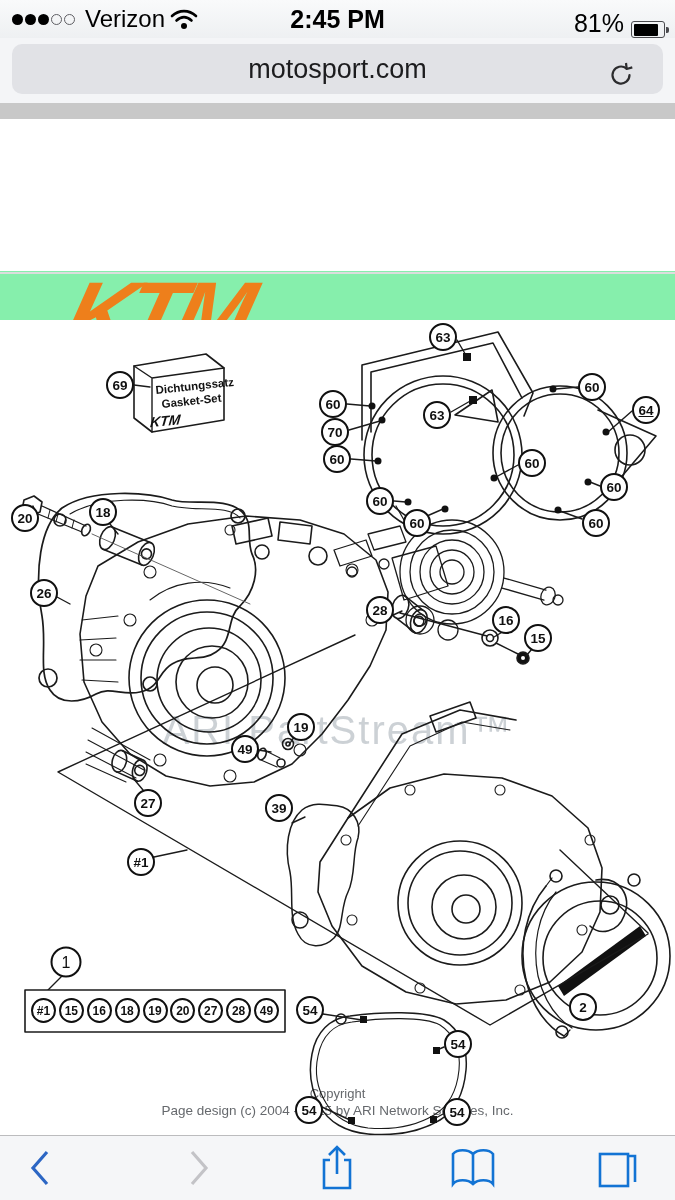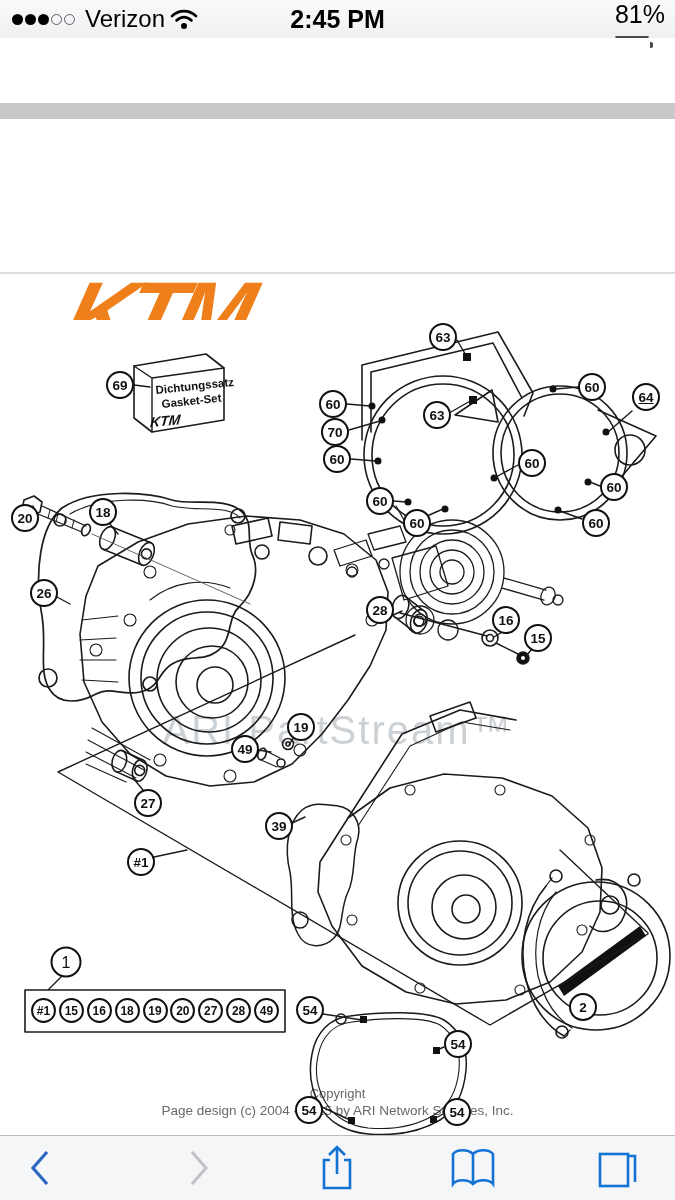--- a/index.html
+++ b/index.html
@@ -1,28 +1,28 @@
 <!DOCTYPE html>
 <html><head>
 <meta charset="utf-8">
 <style>
   html,body{margin:0;padding:0;background:#000;}
-  .phone{position:relative;width:675px;height:1200px;background:#ffffff;overflow:hidden;
+  .phone{position:relative;width:675px;height:1200px;background:#86efac;overflow:hidden;
          font-family:"Liberation Sans",sans-serif;-webkit-font-smoothing:antialiased;}
 
   
   .statusbar{position:absolute;left:0;top:0;width:675px;height:38px;
     background:linear-gradient(#f9fafb,#eef0f2);display:flex;align-items:center;color:#000;}
   .sb-left{position:absolute;left:12px;top:0;height:38px;display:flex;align-items:center;gap:4px;}
   .dot{width:11px;height:11px;border-radius:50%;margin-right:2px;}
   .dot.filled{background:#000;}
   .dot.hollow{border:1.5px solid #5f5f64;background:transparent;box-sizing:border-box;}
   .carrier{font-size:24px;margin-left:4px;}
   .sb-time{position:absolute;left:0;width:675px;text-align:center;font-size:25px;font-weight:700;}
-  .sb-right{position:absolute;right:10px;top:0;height:38px;display:flex;align-items:flex-start;gap:7px;font-size:25px;flex-direction:column;}
+  .sb-right{position:absolute;right:10px;top:0;height:38px;display:flex;align-items:flex-end;gap:7px;font-size:25px;}
   .battery{position:relative;width:34px;height:17px;border:1.5px solid #4a4a4e;border-radius:3px;box-sizing:border-box;}
   .battery .fill{position:absolute;left:1.5px;top:1.5px;bottom:1.5px;width:78%;background:#000;border-radius:1px;}
   .battery .nub{position:absolute;right:-5px;top:4.5px;width:3px;height:6px;background:#4a4a4e;border-radius:0 2px 2px 0;}
 
   
   .urlbar{position:absolute;left:0;top:38px;width:675px;height:65px;background:#f4f5f7;}
   .urlfield{position:absolute;left:12px;right:12px;top:6px;height:50px;background:#e1e2e6;border-radius:10px;
     display:flex;align-items:center;justify-content:center;font-size:27px;color:#1c1c1e;}
   .reload{position:absolute;right:28px;top:17px;width:28px;height:28px;}
   .grayband{position:absolute;left:0;top:103px;width:675px;height:16px;background:#c8c8c8;}
@@ -83,20 +83,29 @@
     <div class="sb-time">2:45 PM</div>
     <div class="sb-right">
       <span>81%</span>
       <span class="battery">
           <span class="fill"></span>
           <span class="nub"></span>
         </span>
     </div>
   </div>
 
+  <div class="urlbar">
+    <div class="urlfield">
+      <span>motosport.com</span>
+      <svg class="reload" viewBox="0 0 28 28">
+        <path d="M22.5 14 a8.5 8.5 0 1 1 -3.2 -6.6" fill="none" stroke="#2c2c2e" stroke-width="2.2" stroke-linecap="round"></path>
+        <path d="M19 2 L19.7 8 L25.3 6.4" fill="none" stroke="#2c2c2e" stroke-width="2.2" stroke-linejoin="round"></path>
+      </svg>
+    </div>
+  </div>
   <div class="grayband"></div>
 
   <div class="banner">
     <svg class="ktm-logo" viewBox="0 0 230 110">
       <g transform="skewX(-14) translate(28,0)">
         <text x="0" y="92" font-family="Liberation Sans, sans-serif" font-size="92" font-weight="bold" font-style="italic" fill="#EE7F1B" letter-spacing="-7">KTM</text>
       </g>
     </svg>
   </div>
   <div class="divider"></div>
@@ -316,39 +325,39 @@
 
         <rect x="25" y="670" width="260" height="42" fill="#fff"></rect>
       </g>
     </svg>
 
     <div class="callout-layer" id="callout-layer">
         <div class="callout" style="left: 120px; top: 65px;">69</div>
         <div class="callout" style="left: 443px; top: 17px;">63</div>
         <div class="callout" style="left: 437px; top: 95px;">63</div>
         <div class="callout" style="left: 592px; top: 67px;">60</div>
-        <div class="callout" style="left: 646px; top: 77px; text-decoration: underline;">64</div>
+        <div class="callout" style="left: 646px; top: 90px; text-decoration: underline;">64</div>
         <div class="callout" style="left: 333px; top: 84px;">60</div>
         <div class="callout" style="left: 335px; top: 112px;">70</div>
         <div class="callout" style="left: 337px; top: 139px;">60</div>
         <div class="callout" style="left: 532px; top: 143px;">60</div>
         <div class="callout" style="left: 614px; top: 167px;">60</div>
         <div class="callout" style="left: 380px; top: 181px;">60</div>
         <div class="callout" style="left: 417px; top: 203px;">60</div>
         <div class="callout" style="left: 596px; top: 203px;">60</div>
         <div class="callout" style="left: 25px; top: 198px;">20</div>
         <div class="callout" style="left: 103px; top: 192px;">18</div>
         <div class="callout" style="left: 44px; top: 273px;">26</div>
         <div class="callout" style="left: 380px; top: 290px;">28</div>
         <div class="callout" style="left: 506px; top: 300px;">16</div>
         <div class="callout" style="left: 538px; top: 318px;">15</div>
         <div class="callout" style="left: 301px; top: 407px;">19</div>
         <div class="callout" style="left: 245px; top: 429px;">49</div>
         <div class="callout" style="left: 148px; top: 483px;">27</div>
-        <div class="callout" style="left: 279px; top: 506px;">39</div>
+        <div class="callout" style="left: 279px; top: 488px;">39</div>
         <div class="callout" style="left: 141px; top: 542px;">#1</div>
         <div class="callout" style="left: 583px; top: 687px;">2</div>
         <div class="callout" style="left: 310px; top: 690px;">54</div>
         <div class="callout" style="left: 458px; top: 724px;">54</div>
         <div class="callout" style="left: 309px; top: 790px;">54</div>
         <div class="callout" style="left: 457px; top: 792px;">54</div>
         <div class="callout plain" style="left: 66px; top: 642px;">1</div>
       </div>
     <div class="legend-row" id="legend-row">
         <div class="legend-item">#1</div>

